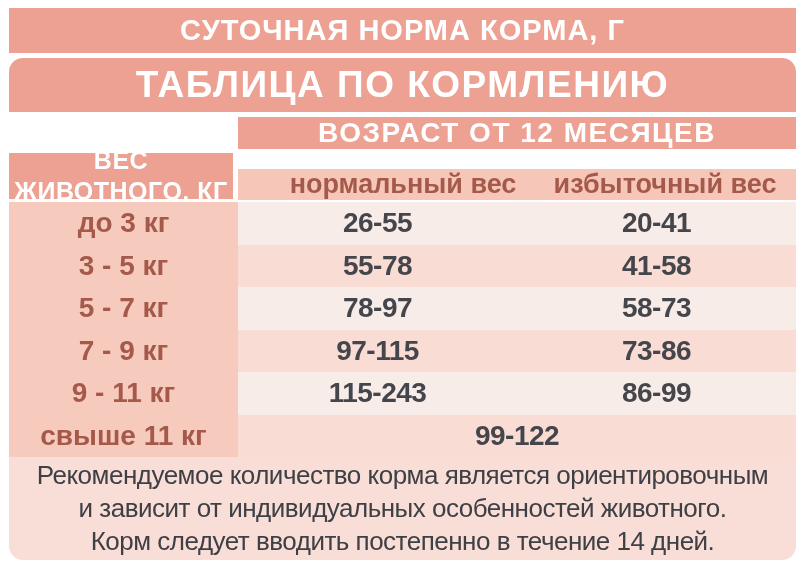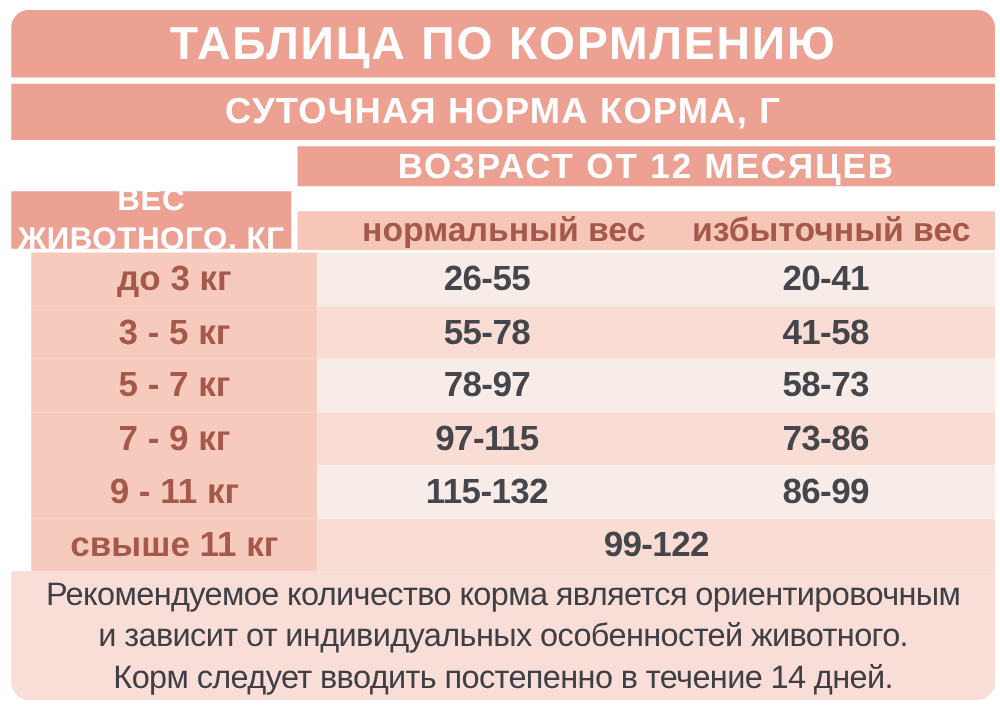--- a/index.html
+++ b/index.html
@@ -37,21 +37,21 @@
     height: 44px; background: var(--salmon, #eda192);
     color: #ffffff; font-weight: bold; font-size: 28px; letter-spacing: 1.5px;
     display: flex; align-items: center; justify-content: center;
   }
   .sub-headers { flex: 1; background: var(--header_pink, #f6c7b9); display: flex; padding-left: 34px; }
   .sub-headers .subh {
     flex: 1; display: flex; align-items: center; justify-content: center;
     color: var(--brown_text, #a5594a); font-weight: bold; font-size: 27px;
   }
 
-  .data-table { display: flex; flex-direction: column; margin-left: 16px; }
+  .data-table { display: flex; flex-direction: column; }
   .row { display: flex; height: 42.5px; }
   .wcell {
     width: 229px; background: var(--left_col_pink, #f6cabc);
     color: var(--brown_text, #a5594a); font-weight: bold; font-size: 28px;
     display: flex; align-items: center; justify-content: center;
   }
   .vcells { flex: 1; display: flex; }
   .vcells.pale { background: var(--row_pale, #f8ece8); align-items: center; }
   .vcells.pink { background: var(--row_pink, #f9dcd4); }
   .vcell {
@@ -67,23 +67,23 @@
     color: #3f4046; font-size: 26px; line-height: 1.28; text-align: left;
     letter-spacing: -0.5px;
   }
 </style>
 </head>
 <body>
 
 <div class="page">
   <div class="wrap">
 
+    <div class="band subtitle">СУТОЧНАЯ НОРМА КОРМА, Г</div>
+
     <div class="band title">ТАБЛИЦА ПО КОРМЛЕНИЮ</div>
-
-    <div class="band subtitle">СУТОЧНАЯ НОРМА КОРМА, Г</div>
 
     <div class="header-row">
       <div class="weight-header">
         <span>ВЕС</span>
         <span>ЖИВОТНОГО, КГ</span>
       </div>
       <div class="right-header">
         <div class="age-header">ВОЗРАСТ ОТ 12 МЕСЯЦЕВ</div>
         <div class="sub-headers">
           <span class="subh">нормальный вес</span>
@@ -117,21 +117,21 @@
       <div class="row">
         <div class="wcell">7 - 9 кг</div>
         <div class="vcells pink">
           <span class="vcell">97-115</span>
           <span class="vcell">73-86</span>
         </div>
       </div>
       <div class="row">
         <div class="wcell">9 - 11 кг</div>
         <div class="vcells pale">
-          <span class="vcell">115-132</span>
+          <span class="vcell">115-243</span>
           <span class="vcell">86-99</span>
         </div>
       </div>
       <div class="row">
         <div class="wcell">свыше 11 кг</div>
         <div class="vcells pink">
           <span class="vcell">99-122</span>
         </div>
       </div>
     </div>

